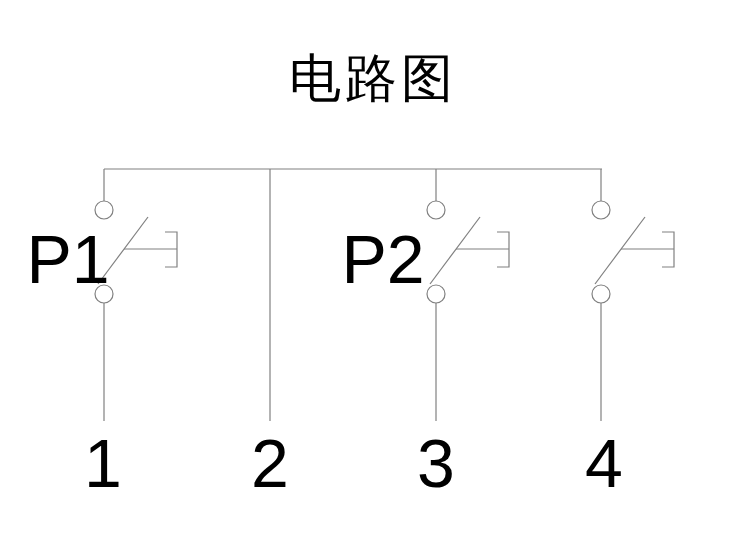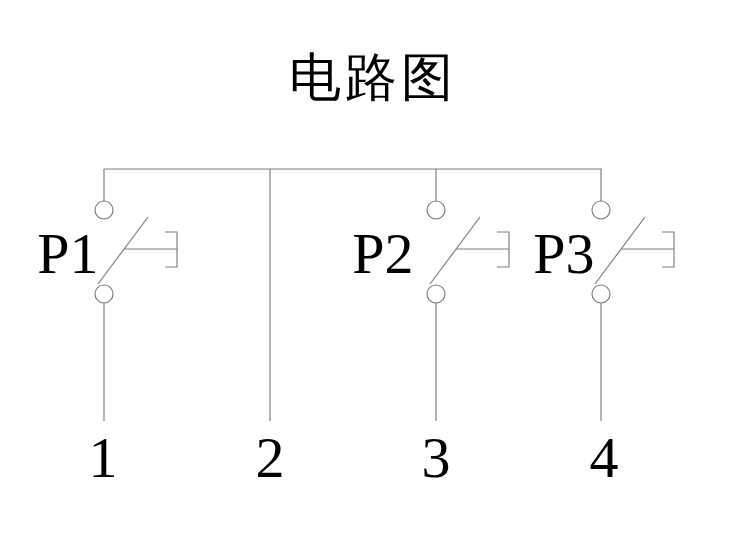--- a/index.html
+++ b/index.html
@@ -6,21 +6,21 @@
     margin: 0;
     padding: 0;
     background: var(--bg, #ffffff);
   }
   .canvas {
     position: relative;
     width: 753px;
     height: 534px;
     background: var(--bg, #ffffff);
     overflow: hidden;
-    font-family: Liberation Serif, serif;
+    font-family: Liberation Sans, sans-serif;
     color: var(--text, #000000);
     border-radius: 17px;
   }
   .diagram-title {
     position: absolute;
     top: 52px;
     left: 373px;
     transform: translateX(-50%);
     font-size: 52px;
     line-height: 1;
@@ -34,21 +34,21 @@
     left: 0;
   }
   .stroke {
     stroke: var(--line, #808080);
     stroke-width: 1.2;
     fill: none;
   }
   .lbl {
     position: absolute;
     transform: translateX(-50%);
-    font-size: 58px;
+    font-size: 68px;
     line-height: 1;
     white-space: nowrap;
     color: var(--text, #000000);
   }
   .switch-lbl { top: 225px; }
   .terminal-lbl { top: 429px; }
 </style>
 </head>
 <body>
 
@@ -88,20 +88,19 @@
       <line class="stroke" x1="595" y1="284" x2="645" y2="217"></line>
       <line class="stroke" x1="621" y1="249" x2="674" y2="249"></line>
       <path class="stroke" d="M662 232 H674 V267 H662"></path>
       <circle class="stroke" cx="601" cy="294" r="9"></circle>
       <line class="stroke" x1="601" y1="303" x2="601" y2="421"></line>
     </g>
   </svg>
 
   <div class="lbl switch-lbl" style="left:68px">P1</div>
   <div class="lbl switch-lbl" style="left:383px">P2</div>
-  <div class="lbl switch-lbl" style="left:564px">P3</div>
 
   <div class="lbl terminal-lbl" style="left:103px">1</div>
   <div class="lbl terminal-lbl" style="left:270px">2</div>
   <div class="lbl terminal-lbl" style="left:436px">3</div>
   <div class="lbl terminal-lbl" style="left:604px">4</div>
 
 </div>
 
 </body></html>

